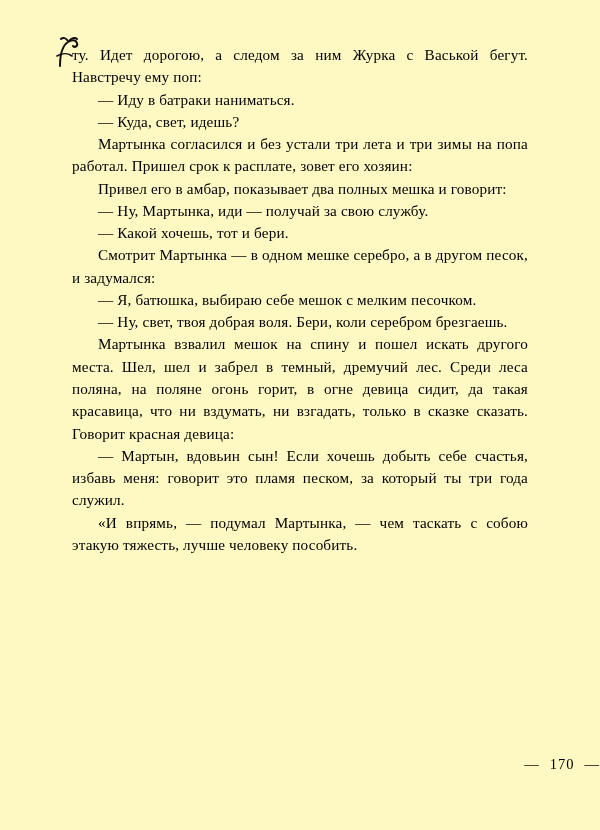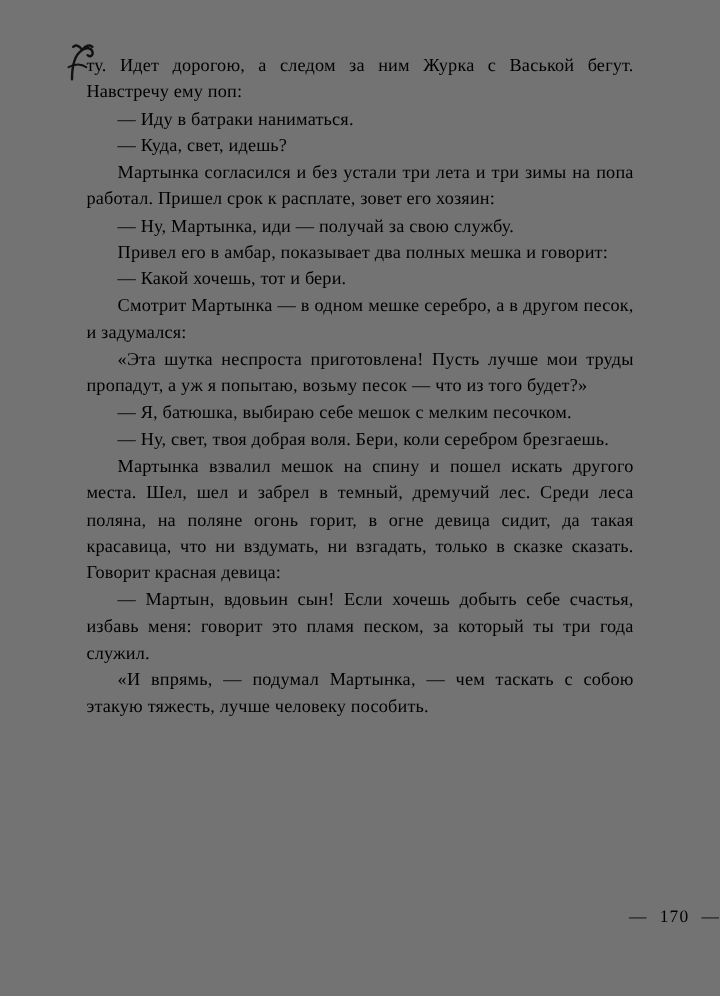--- a/index.html
+++ b/index.html
@@ -13,21 +13,21 @@
     font-family: "Liberation Serif", serif;
     color: #000000;
     position: relative;
     overflow: hidden;
   }
   .page {
     position: absolute;
     left: 0; top: 0;
     width: 600px;
     height: 830px;
-    background: #737373;
+    background: #fef9c3;
   }
   .text-block {
     position: absolute;
     left: 72px;
     top: 44px;
     width: 456px;
   }
   p.para {
     margin: 0;
     font-size: 15.2px;
@@ -75,25 +75,24 @@
       <path d="M13 5 C15 2, 19 1, 21 3" fill="none" stroke="#111111" stroke-width="2" stroke-linecap="round"></path>
       <path d="M1 20 C6 17, 12 17, 16 20" fill="none" stroke="#111111" stroke-width="1.6" stroke-linecap="round"></path>
     </svg>
   </div>
 
   <div class="text-block">
     <p class="para">ту. Идет дорогою, а следом за ним Журка с Васькой бегут. Навстречу ему поп:</p>
     <p class="para indent">— Иду в батраки наниматься.</p>
     <p class="para indent">— Куда, свет, идешь?</p>
     <p class="para indent">Мартынка согласился и без устали три лета и три зимы на попа работал. Пришел срок к расплате, зовет его хозяин:</p>
+    <p class="para indent">Привел его в амбар, показывает два полных мешка и говорит:</p>
     <p class="para indent">— Ну, Мартынка, иди — получай за свою службу.</p>
-    <p class="para indent">Привел его в амбар, показывает два полных мешка и говорит:</p>
     <p class="para indent">— Какой хочешь, тот и бери.</p>
     <p class="para indent">Смотрит Мартынка — в одном мешке серебро, а в другом песок, и задумался:</p>
-    <p class="para indent">«Эта шутка неспроста приготовлена! Пусть лучше мои труды пропадут, а уж я попытаю, возьму песок — что из того будет?»</p>
     <p class="para indent">— Я, батюшка, выбираю себе мешок с мелким песочком.</p>
     <p class="para indent">— Ну, свет, твоя добрая воля. Бери, коли серебром брезгаешь.</p>
     <p class="para indent">Мартынка взвалил мешок на спину и пошел искать другого места. Шел, шел и забрел в темный, дремучий лес. Среди леса поляна, на поляне огонь горит, в огне девица сидит, да такая красавица, что ни вздумать, ни взгадать, только в сказке сказать. Говорит красная девица:</p>
     <p class="para indent">— Мартын, вдовьин сын! Если хочешь добыть себе счастья, избавь меня: говорит это пламя песком, за который ты три года служил.</p>
     <p class="para indent">«И впрямь, — подумал Мартынка, — чем таскать с собою этакую тяжесть, лучше человеку пособить.</p>
   </div>
 
   <div class="folio">
     <span class="dash">—</span><span class="num">170</span><span class="dash">—</span>
   </div>

